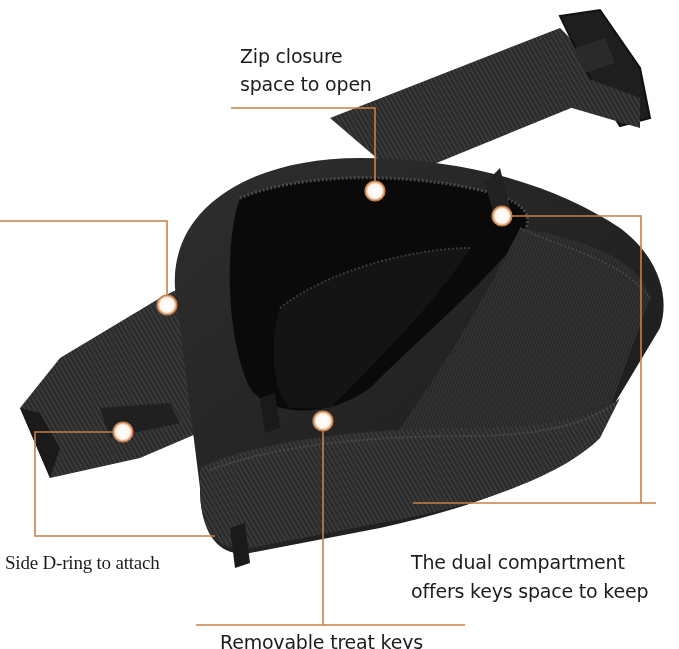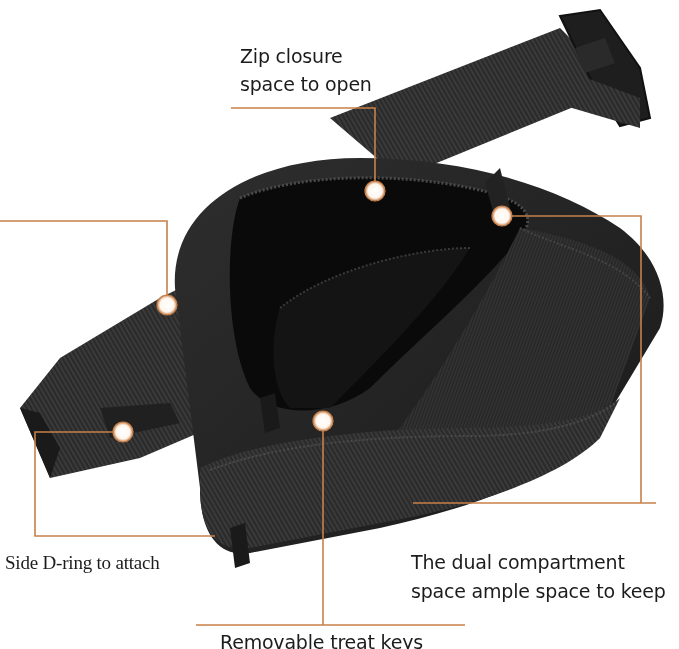--- a/index.html
+++ b/index.html
@@ -99,21 +99,21 @@
   </svg>
 
   <div class="label" style="left:240px; top:34px;">
     <span>Zip closure</span>
     <span>space to open</span>
   </div>
 
 
   <div class="label" style="left:411px; top:500px; line-height:29px;margin-top:40px;">
     <span>The dual compartment</span>
-    <span>space ample space to keep</span>
+    <span>offers keys space to keep</span>
   </div>
 
   <div class="label" style="left:5px; top:540px; line-height:29px;font-family:Liberation Serif, serif;">
     <span>Side D-ring to attach</span>
   </div>
 
   <div class="label" style="left:220px; top:620px;">
     <span>Removable treat keys</span>
   </div>
 

